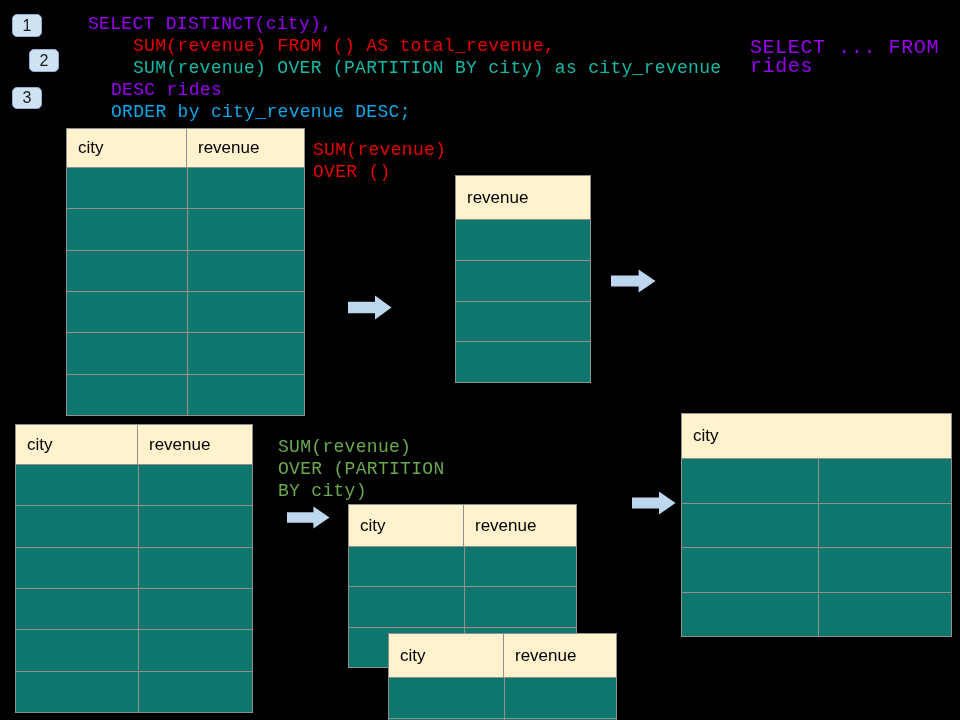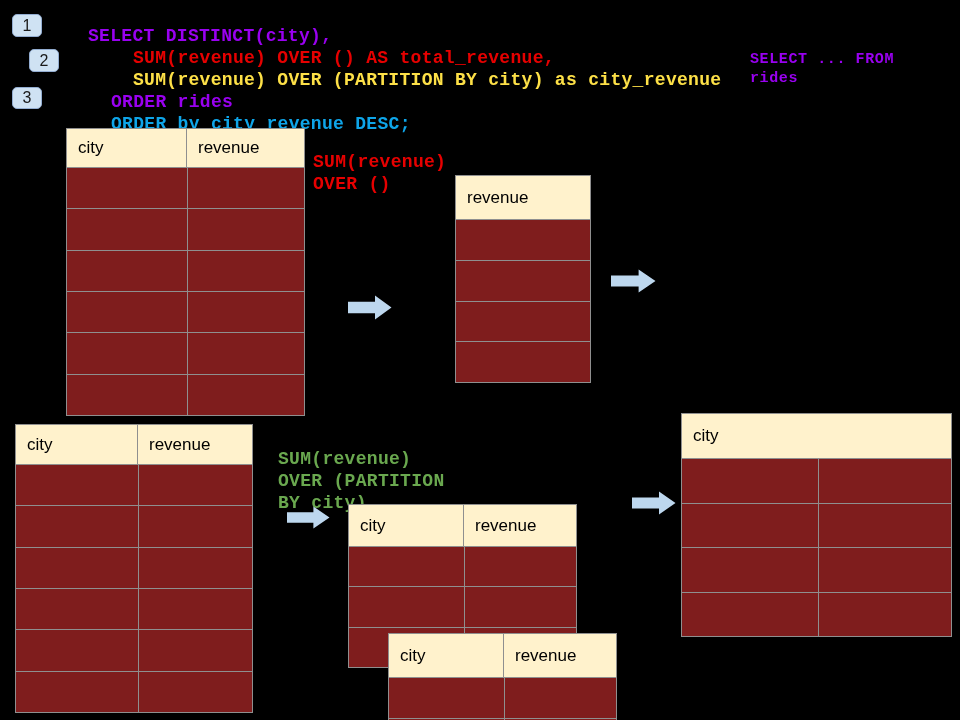--- a/index.html
+++ b/index.html
@@ -8,27 +8,27 @@
     overflow:hidden;font-family:"Liberation Sans",sans-serif;
   }
   .badge{
     position:absolute;border-radius:5px;box-sizing:border-box;
     display:flex;align-items:center;justify-content:center;
     font-size:16px;color:#1a1a1a;border:1px solid #93add1;
   }
   .code{
     position:absolute;
     font-family:"Liberation Mono","DejaVu Sans Mono",monospace;
-    font-weight:bold;font-size:18px;line-height:22px;
-    letter-spacing:.3px;white-space:pre-line;margin-top:12px;
-  }
-  .code.small{font-size:15px;line-height:19px;letter-spacing:.6px;}
+    font-weight:normal;font-size:18px;line-height:22px;
+    letter-spacing:.3px;white-space:pre-line;
+  }
+  .code.small{font-size:20px;line-height:19px;letter-spacing:.6px;}
   .tbl{
     position:absolute;display:flex;flex-direction:column;
-    border:1px solid #8f8f8f;box-sizing:border-box;background:#7f1d1d;
+    border:1px solid #8f8f8f;box-sizing:border-box;background:#0f766e;
   }
   .thead{display:flex;flex:none;}
   .th{
     display:flex;align-items:center;padding-left:11px;box-sizing:border-box;
     font-size:17px;color:#000;flex:1;overflow:hidden;
   }
   .th.c1{flex:none;width:var(--c1);}
   .th:not(:last-child){border-right:1px solid #8f8f8f;}
   .trow{display:flex;flex:1;border-top:1px solid #8f8f8f;}
   .td{flex:1;}
@@ -45,23 +45,23 @@
     <span>1</span>
   </div>
   <div class="badge" style="left: 29px; top: 49px; width: 30px; height: 23px; background-color: rgb(207, 226, 243);">
     <span>2</span>
   </div>
   <div class="badge" style="left: 12px; top: 87px; width: 30px; height: 22px; background-color: rgb(207, 226, 243);">
     <span>3</span>
   </div>
 
   <div class="code" style="left: 88px; top: 13px; color: rgb(153, 1, 240);">SELECT DISTINCT(city),</div>
-  <div class="code" style="left: 133px; top: 35px; color: rgb(230, 0, 0);">SUM(revenue) OVER () AS total_revenue,</div>
-  <div class="code" style="left: 133px; top: 57px; color: #fde047;">SUM(revenue) OVER (PARTITION BY city) as city_revenue</div>
-  <div class="code" style="left: 111px; top: 79px; color: rgb(153, 1, 240);">ORDER rides</div>
+  <div class="code" style="left: 133px; top: 35px; color: rgb(230, 0, 0);">SUM(revenue) FROM () AS total_revenue,</div>
+  <div class="code" style="left: 133px; top: 57px; color: #14b8a6;">SUM(revenue) OVER (PARTITION BY city) as city_revenue</div>
+  <div class="code" style="left: 111px; top: 79px; color: rgb(153, 1, 240);">DESC rides</div>
   <div class="code" style="left: 111px; top: 101px; color: #0ea5e9;">ORDER by city_revenue DESC;</div>
 
   <div class="code small" style="left: 750px; top: 38px; color: rgb(153, 1, 240);">SELECT ... FROM
 rides</div>
 
   <div class="code" style="left: 313px; top: 139px; color: rgb(230, 0, 0);">SUM(revenue)
 OVER ()</div>
   <div class="code" style="left: 278px; top: 436px; color: rgb(106, 168, 79);">SUM(revenue)
 OVER (PARTITION
 BY city)</div>

